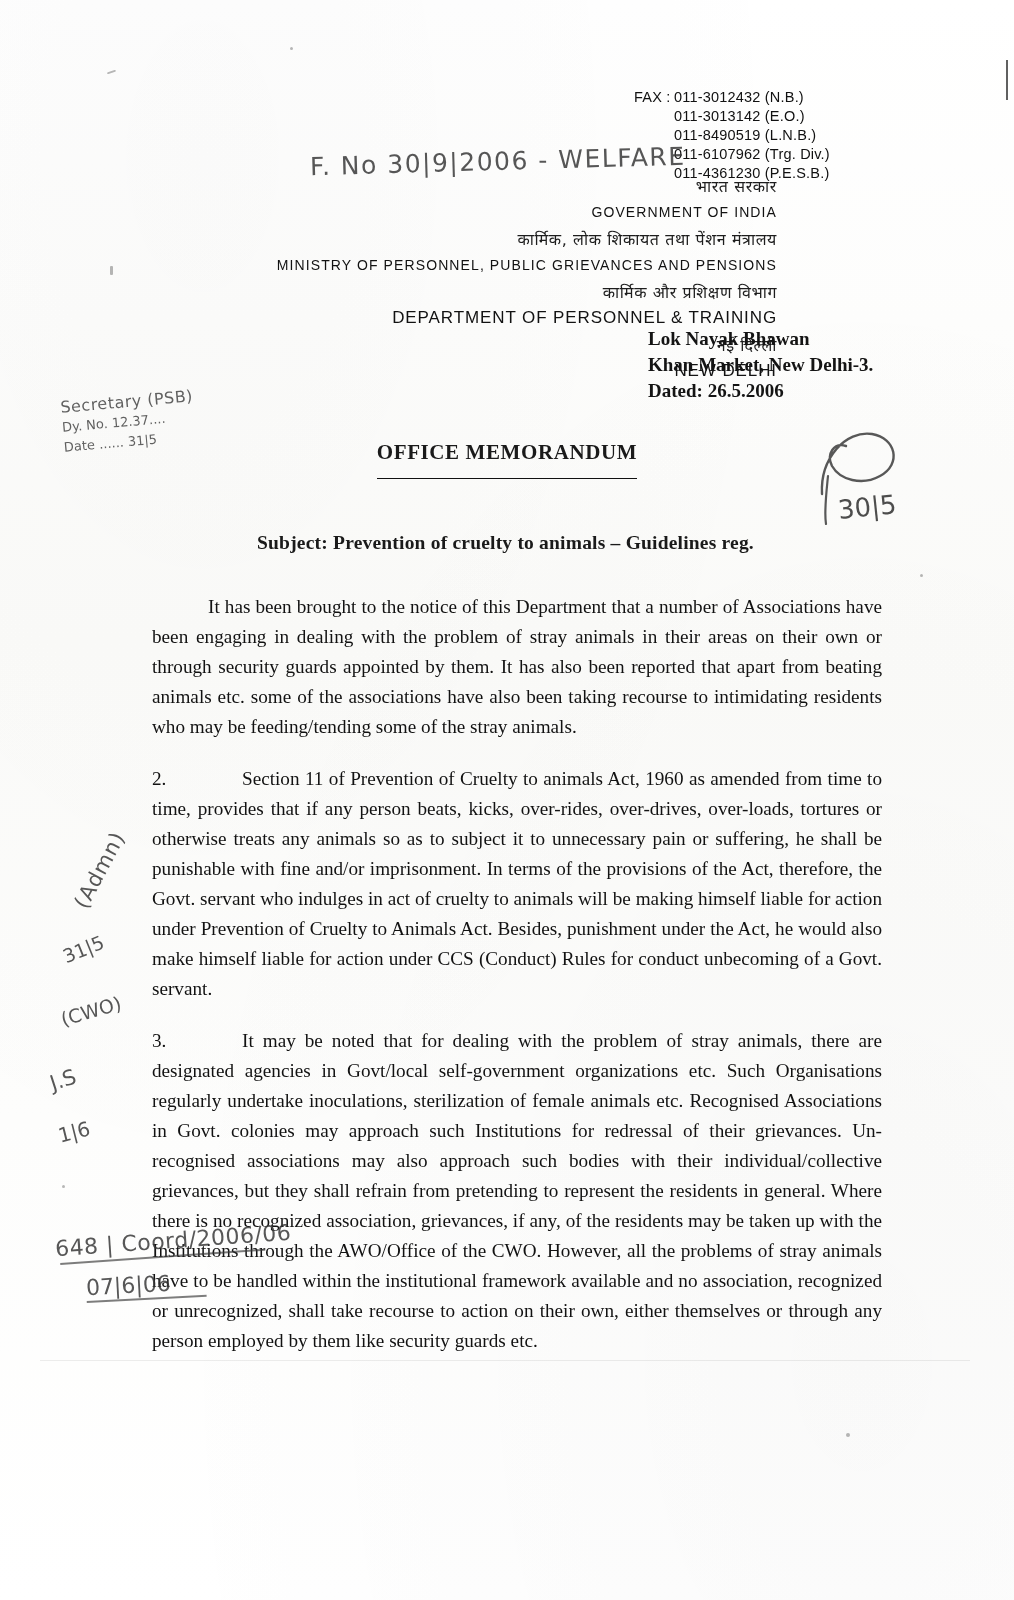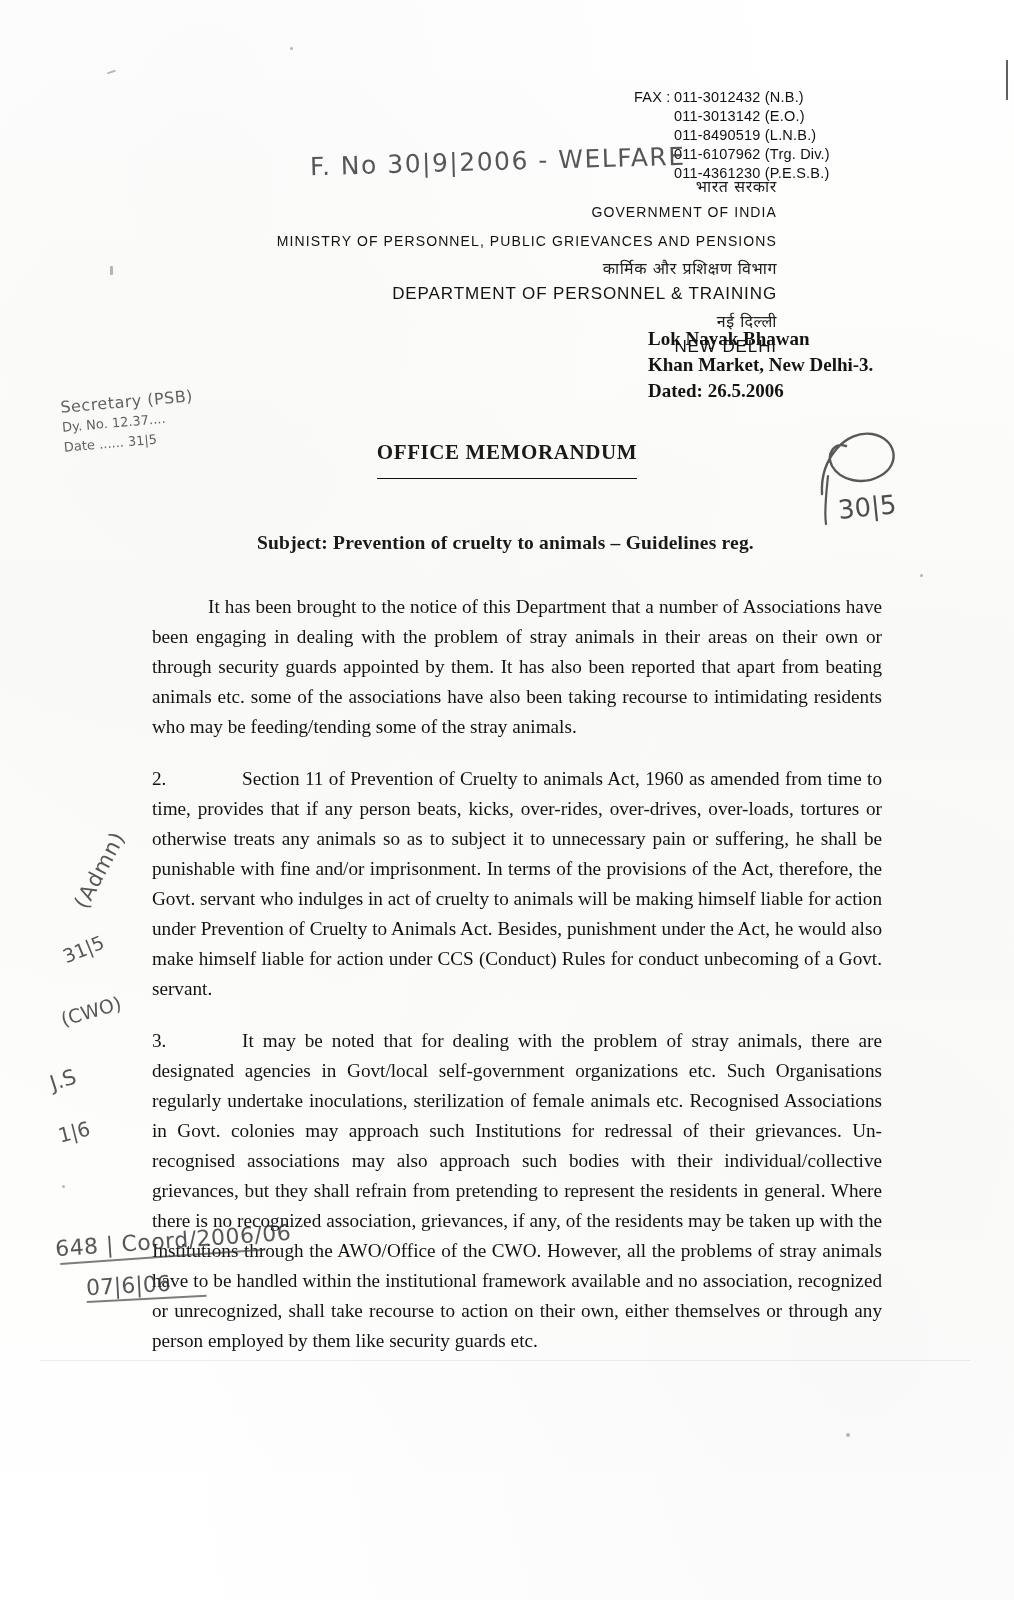--- a/index.html
+++ b/index.html
@@ -315,20 +315,21 @@
     <span class="fax-row">
       <span class="fax-label"></span><span>011-4361230</span> <span>(P.E.S.B.)</span>
     </span>
   </div>
 
   <div class="hw file-no">F. No 30|9|2006 - WELFARE</div>
 
   <div class="head">
     <p class="hindi">भारत सरकार</p>
     <p class="eng">GOVERNMENT OF INDIA</p>
+    <p class="hindi">कार्मिक, लोक शिकायत तथा पेंशन मंत्रालय</p>
     <p class="eng">MINISTRY OF PERSONNEL, PUBLIC GRIEVANCES AND PENSIONS</p>
     <p class="hindi">कार्मिक और प्रशिक्षण विभाग</p>
     <p class="eng small">DEPARTMENT OF PERSONNEL &amp; TRAINING</p>
     <p class="hindi">नई दिल्ली</p>
     <p class="eng small">NEW DELHI</p>
   </div>
 
   <div class="addr">
     <span class="line">Lok Nayak Bhawan</span>
     <span class="line">Khan Market, New Delhi-3.</span>

